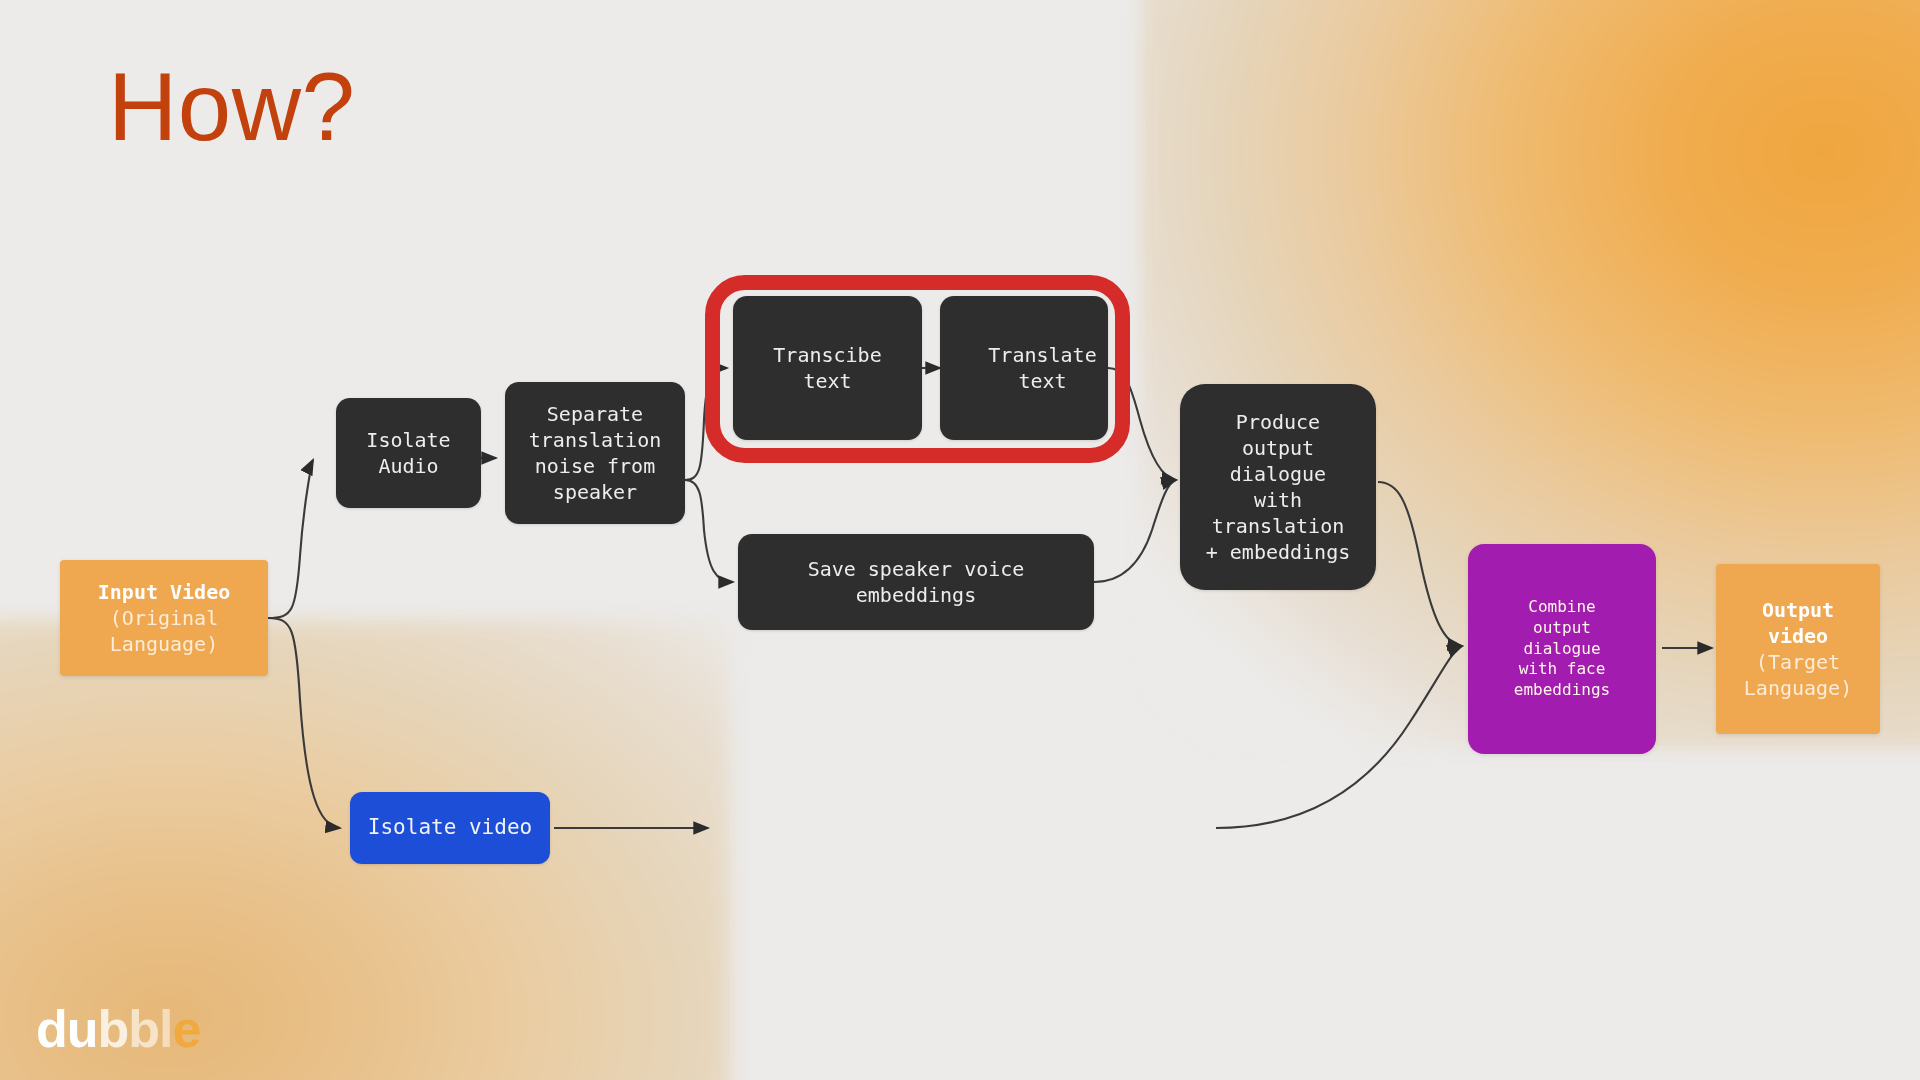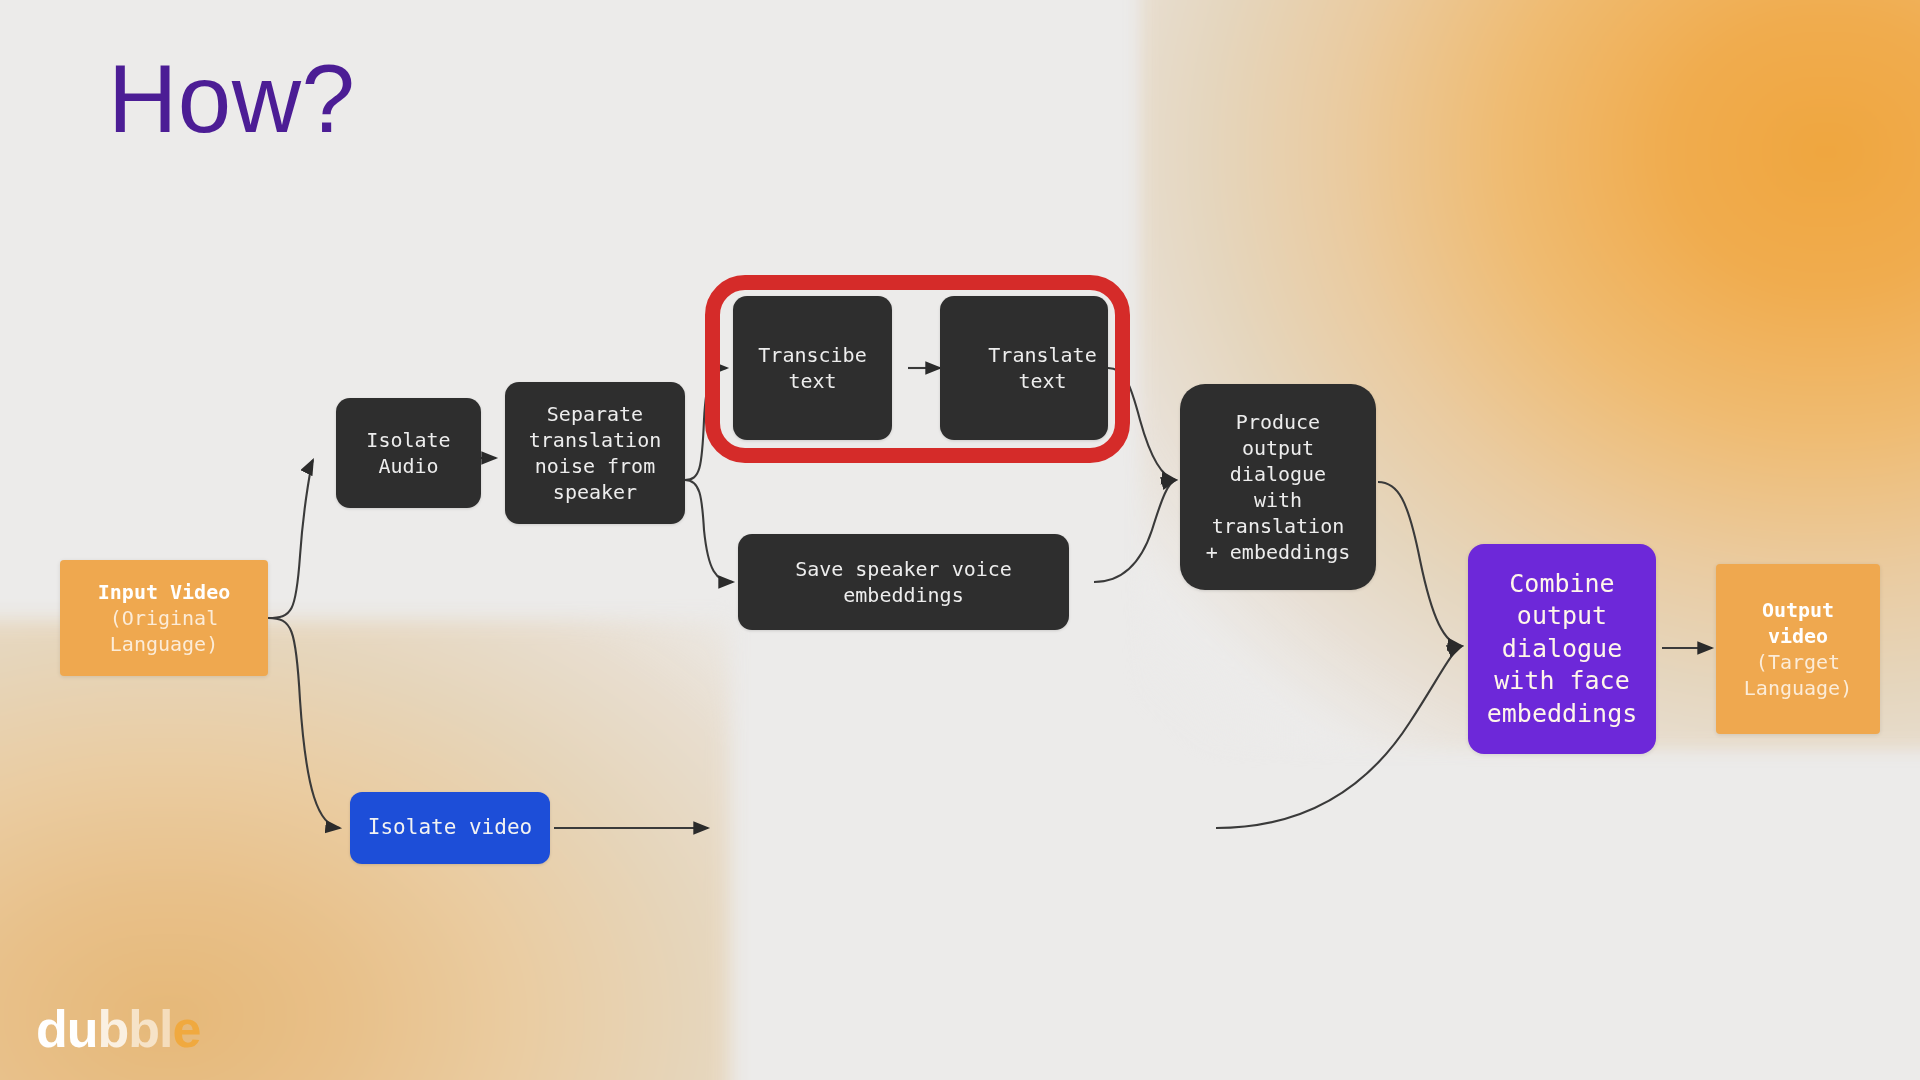--- a/index.html
+++ b/index.html
@@ -38,25 +38,25 @@
         #E6D5BA 54%,
         #E8DED0 70%,
         rgba(236,235,234,0.8) 85%,
         rgba(236,235,234,0) 96%);
     filter:blur(10px);
   }
 
   
   .title {
     position:absolute;
-    left:108px; top:44px;
+    left:108px; top:52px;
     font-size:96px;
     font-weight:300;
     letter-spacing:0.5px;
-    color:#4c1d95;
+    color:#c2410c;
     font-family:"Liberation Sans", sans-serif;
   }
 
   
   .diagram { position:absolute; inset:0; }
   .edges { position:absolute; left:0; top:0; width:1920px; height:1080px; }
 
   
   .node {
     position:absolute;
@@ -82,24 +82,24 @@
     font-size:21px;
   }
   .node-orange {
     background:#EFA84F;
     border-radius:4px;
     font-size:20px;
     flex-direction:column;
     box-shadow:0 1px 4px rgba(0,0,0,0.10);
   }
   .node-tan {
-    background:#6d28d9;
+    background:#a21caf;
     color:#FFF6EA;
     border-radius:16px;
-    font-size:25px;
+    font-size:16px;
     box-shadow:0 1px 4px rgba(0,0,0,0.10);
   }
   .ot-strong { color:#FFFFFF; font-weight:bold; display:block; }
   .ot-soft   { color:rgba(255,255,255,0.78); display:block; white-space:pre-line; }
 
   
   .highlight {
     position:absolute;
     border:15px solid #D52B29;
     border-radius:40px;
@@ -177,27 +177,27 @@
   </div>
 
   <div class="node node-dark" style="left:320px; top:398px; width:145px; height:110px;margin-left:16px;">Isolate
 Audio</div>
 
   <div class="node node-dark" style="left:505px; top:382px; width:180px; height:142px;">Separate
 translation
 noise from
 speaker</div>
 
-  <div class="node node-dark" style="left:733px; top:296px; width:159px; height:144px;text-align:center;">Transcibe
+  <div class="node node-dark" style="left:733px; top:296px; width:189px; height:144px;text-align:center;">Transcibe
 text</div>
 
   <div class="node node-dark" style="left:940px; top:296px; width:168px; height:144px;padding-left:37px;">Translate
 text</div>
 
-  <div class="node node-dark" style="left:738px; top:534px; width:331px; height:96px;">Save speaker voice
+  <div class="node node-dark" style="left:738px; top:534px; width:356px; height:96px;">Save speaker voice
 embeddings</div>
 
   <div class="node node-dark" style="left:1180px; top:384px; width:196px; height:206px;border-radius:25px;">Produce
 output
 dialogue
 with
 translation
 + embeddings</div>
 
   <div class="node node-tan" style="left:1468px; top:544px; width:188px; height:210px;">Combine

